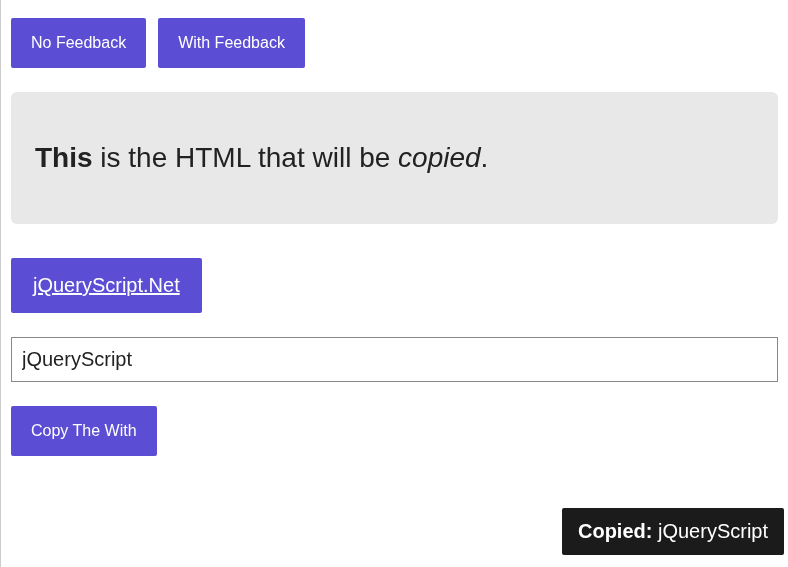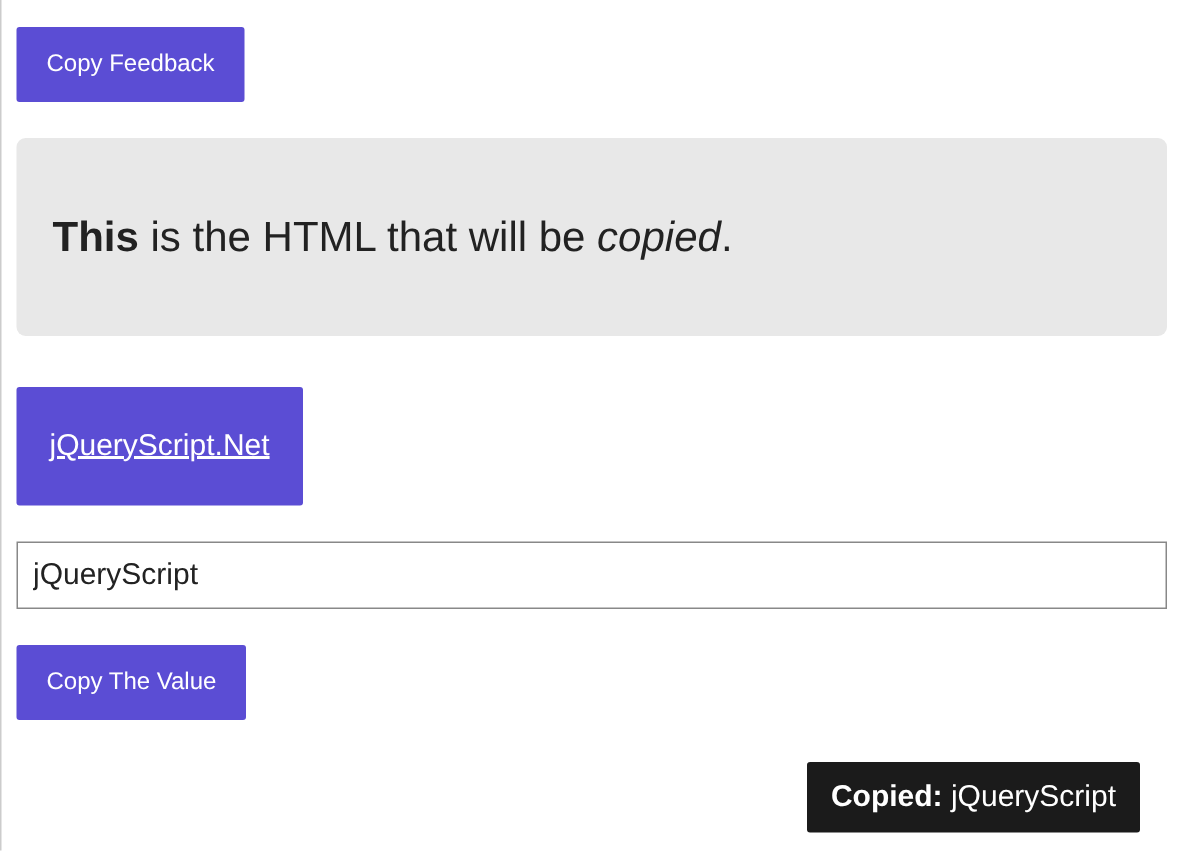--- a/index.html
+++ b/index.html
@@ -19,21 +19,21 @@
   color: #fff;
   border: none;
   padding: 16px 20px;
   font-size: 16px;
   cursor: pointer;
   border-radius: 2px;
 }
 .btn-link {
   text-decoration: underline;
   font-size: 20px;
-  padding: 28px 22px;
+  padding: 16px 22px;
 }
 .preview {
   background: #e8e8e8;
   padding: 50px 24px 50px 24px;
   border-radius: 6px;
   margin: 0 0 34px 0;
 }
 .preview p {
   font-size: 28px;
   color: #222;
@@ -44,51 +44,52 @@
 .input-field {
   width: 100%;
   padding: 10px 10px;
   font-size: 20px;
   border: 1px solid #888;
   background: #fff;
   color: #222;
 }
 .toast {
   position: absolute;
-  right: 28px;
+  right: 4px;
   bottom: 12px;
   background: #1b1b1b;
   color: #fff;
   padding: 12px 16px;
   font-size: 20px;
   border-radius: 2px;
 }
 .toast .label { font-weight: 700; }
 </style>
 </head>
 <body>
 
 <div class="row">
-  <button class="btn">Copy Feedback</button>
+  <button class="btn">No Feedback</button>
+  <button class="btn">With Feedback</button>
 </div>
 
 <div class="preview">
   <p>
     <b>This</b><span> is the HTML that will be </span><em>copied</em><span>.</span>
   </p>
 </div>
 
 <div class="row">
   <a class="btn btn-link">jQueryScript.Net</a>
 </div>
 
 <div class="input-row">
   <input type="text" class="input-field" value="jQueryScript" style="">
 </div>
 
 <div class="row">
-  <button class="btn">Copy The Value</button>
+  <button class="btn">Copy The With</button>
 </div>
 
 <div class="toast">
   <span class="label">Copied:</span>
   <span>jQueryScript</span>
 </div>
 
 </body></html>

